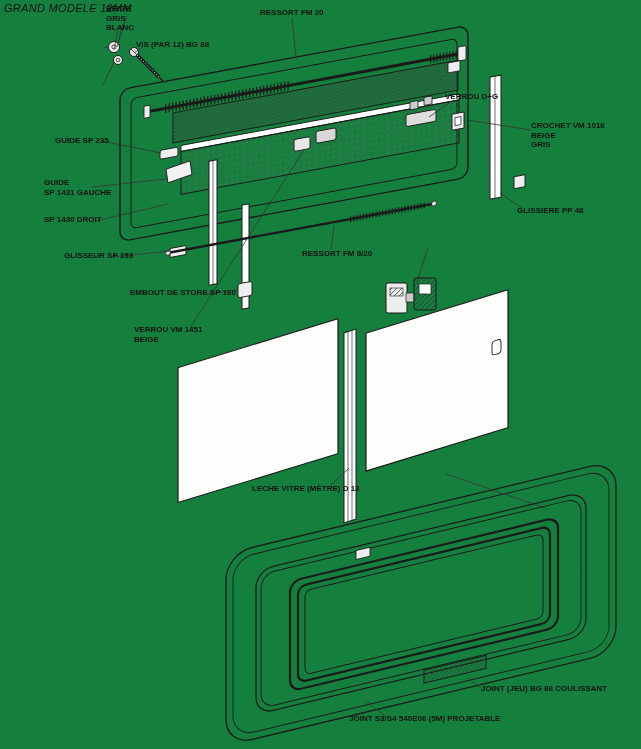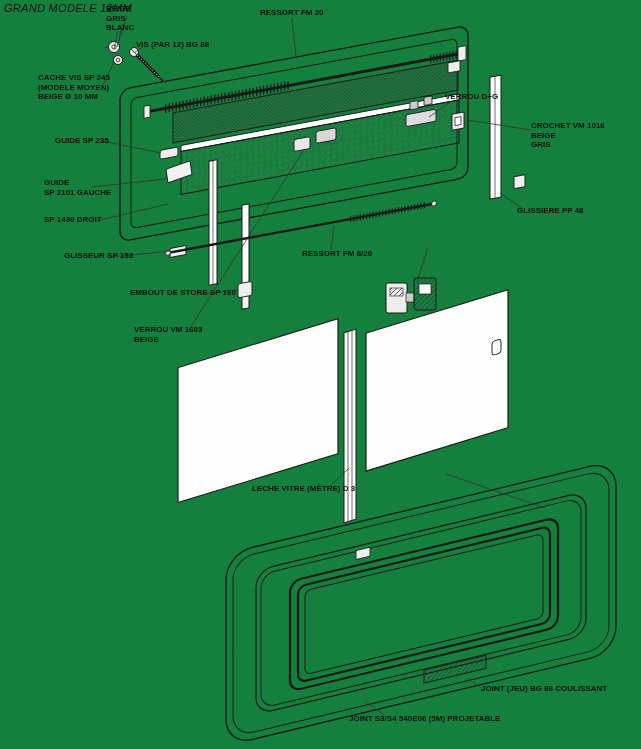--- a/index.html
+++ b/index.html
@@ -184,33 +184,30 @@
     </g>
   </svg>
 
   <div class="title">GRAND MODELE 12MM</div>
 
   <div class="lbl" style="left:106px;top:4px">BEIGE
 GRIS
 BLANC</div>
   <div class="lbl" style="left:136px;top:40px">VIS (PAR 12) BG 88</div>
   <div class="lbl" style="left:260px;top:8px">RESSORT FM 20</div>
-  <div class="lbl" style="left:38px;top:73px">CACHE VIS SP 245
-(MODELE MOYEN)
-BEIGE Ø 10 MM</div>
   <div class="lbl" style="left:445px;top:92px">VERROU D+G</div>
   <div class="lbl" style="left:531px;top:121px">CROCHET VM 1016
 BEIGE
 GRIS</div>
   <div class="lbl" style="left:55px;top:136px">GUIDE SP 235</div>
   <div class="lbl" style="left:44px;top:178px">GUIDE
-SP 2101 GAUCHE</div>
+SP 1431 GAUCHE</div>
   <div class="lbl" style="left:44px;top:215px">SP 1430 DROIT</div>
   <div class="lbl" style="left:517px;top:206px">GLISSIERE PP 48</div>
   <div class="lbl" style="left:64px;top:251px">GLISSEUR SP 153</div>
   <div class="lbl" style="left:302px;top:249px">RESSORT FM 8/20</div>
   <div class="lbl" style="left:130px;top:288px">EMBOUT DE STORE SP 160</div>
-  <div class="lbl" style="left:134px;top:325px">VERROU VM 1603
+  <div class="lbl" style="left:134px;top:325px">VERROU VM 1451
 BEIGE</div>
-  <div class="lbl" style="left:252px;top:484px">LECHE VITRE (MÈTRE) D 3</div>
+  <div class="lbl" style="left:252px;top:484px">LECHE VITRE (MÈTRE) D 13</div>
   <div class="lbl" style="left:481px;top:684px">JOINT (JEU) BG 86 COULISSANT</div>
   <div class="lbl" style="left:349px;top:714px">JOINT S3/S4 540E06 (5M) PROJETABLE</div>
 </div>
 
 </body></html>

